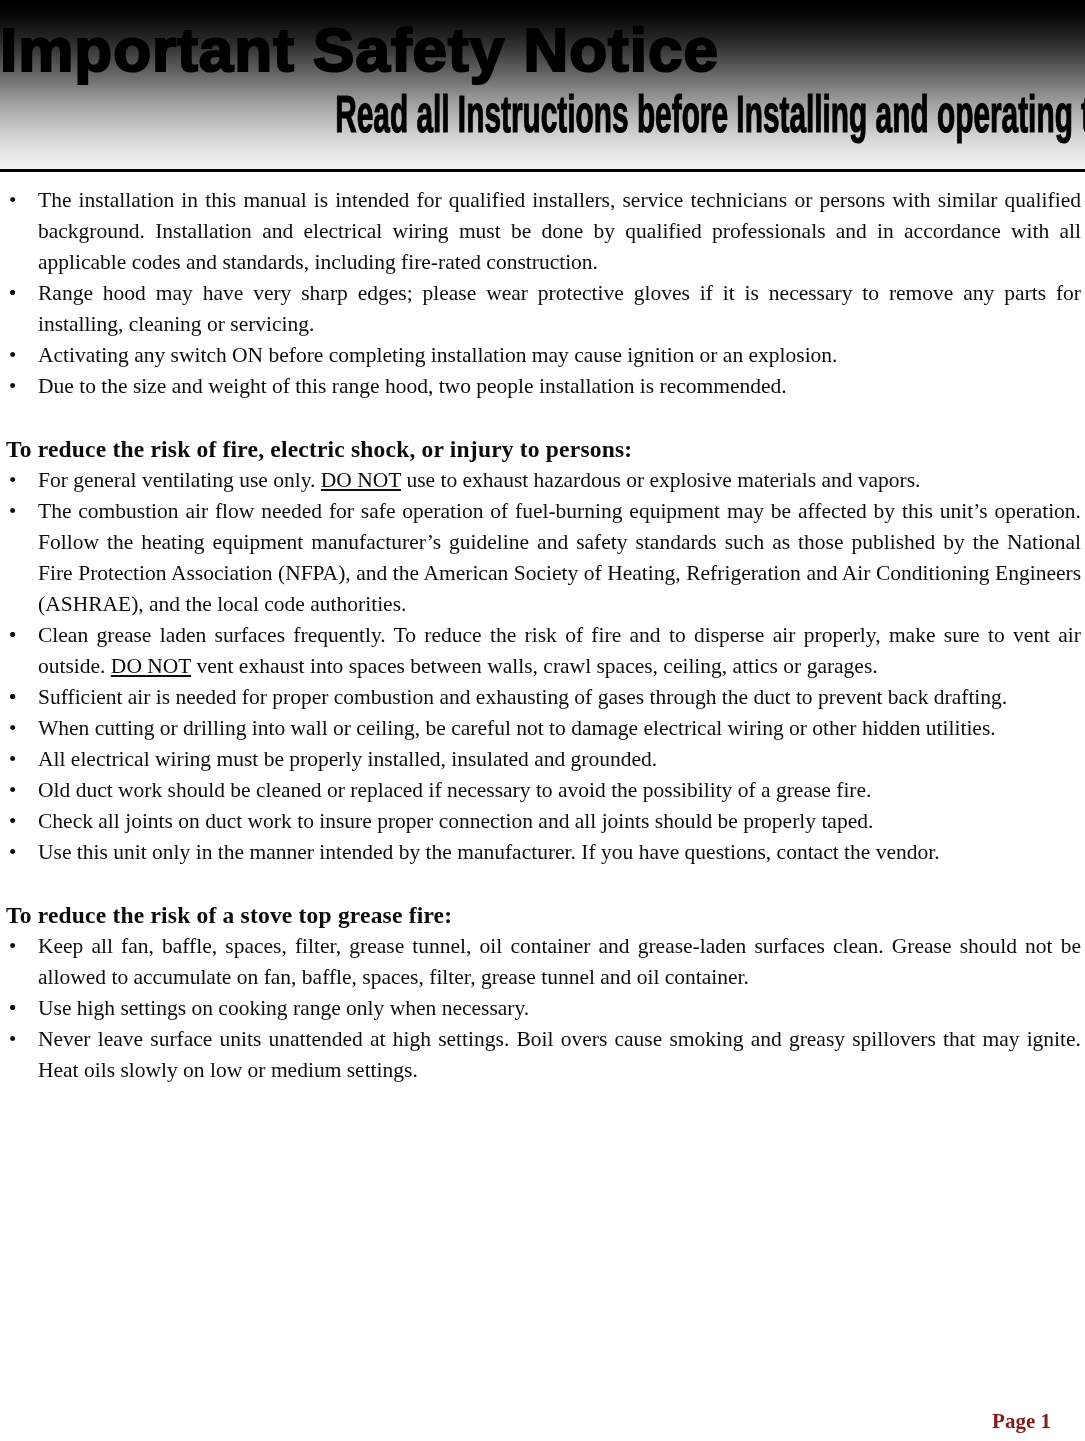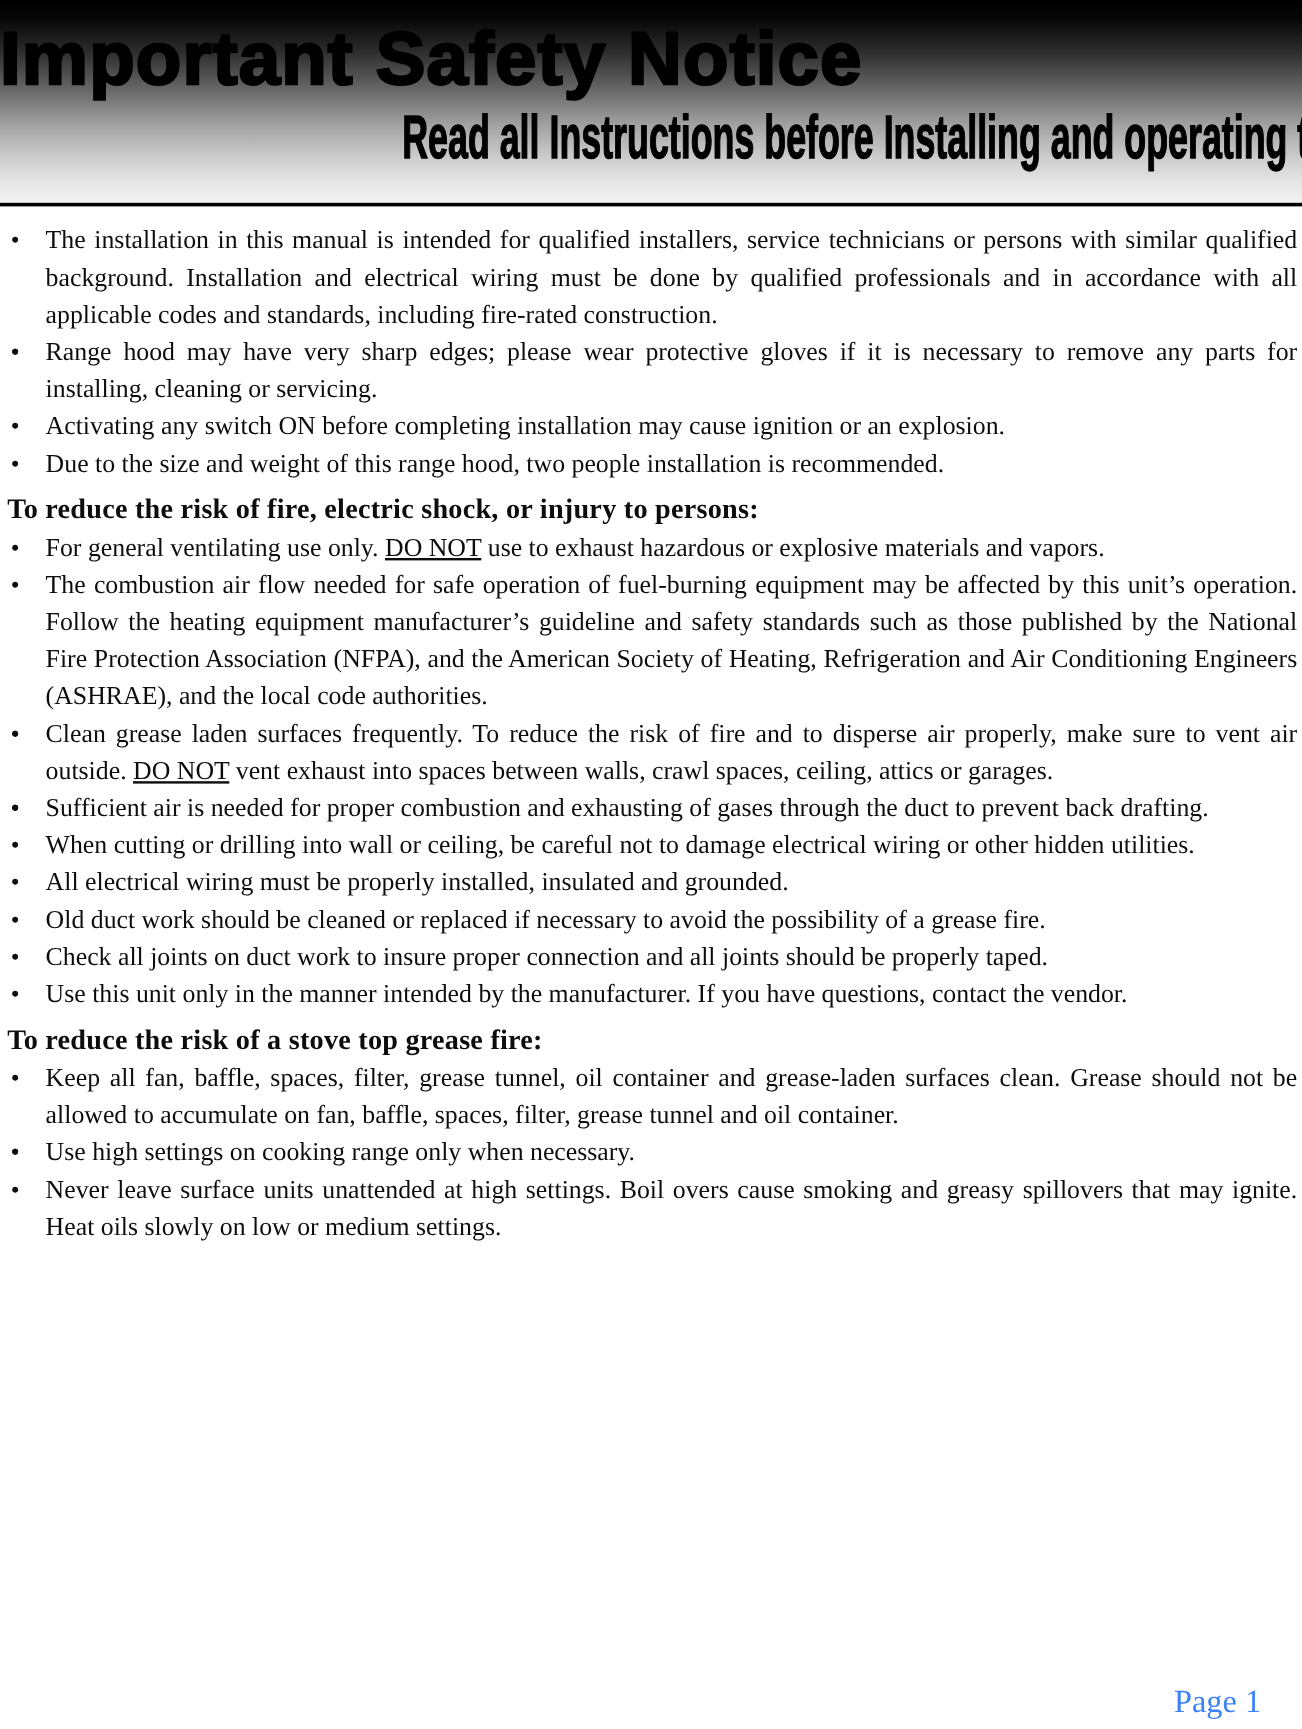--- a/index.html
+++ b/index.html
@@ -50,21 +50,21 @@
   .content {
     padding: 13px 4px 0 6px;
     font-size: 21.5px;
     line-height: 31px;
     color: #0d0d0d;
   }
   .sec-heading {
     font-weight: bold;
     font-size: 23.5px;
     line-height: 31px;
-    margin-top: 8px;
+    margin-top: 32px;
     letter-spacing: 0.2px;
   }
   .bullet {
     position: relative;
     padding-left: 32px;
     text-align: justify;
   }
   .dot {
     position: absolute;
     left: 3px;
@@ -72,22 +72,23 @@
     font-size: 21px;
   }
   .btext { hyphens: manual; }
   .u { text-decoration: underline; }
 
   
   .page-num {
     position: absolute;
     right: 34px;
     bottom: 7px;
-    font-size: 27px;
-    color: #3b82f6;
+    font-size: 21px;
+    color: #7f1d1d;
+    font-weight: bold;
   }
 </style>
 </head>
 <body>
 
 <div class="banner">
   <div class="banner-title">Important Safety Notice</div>
   <div class="banner-subtitle-wrap">
     <span class="banner-subtitle">Read all Instructions before Installing and operating this appliance</span>
   </div>

